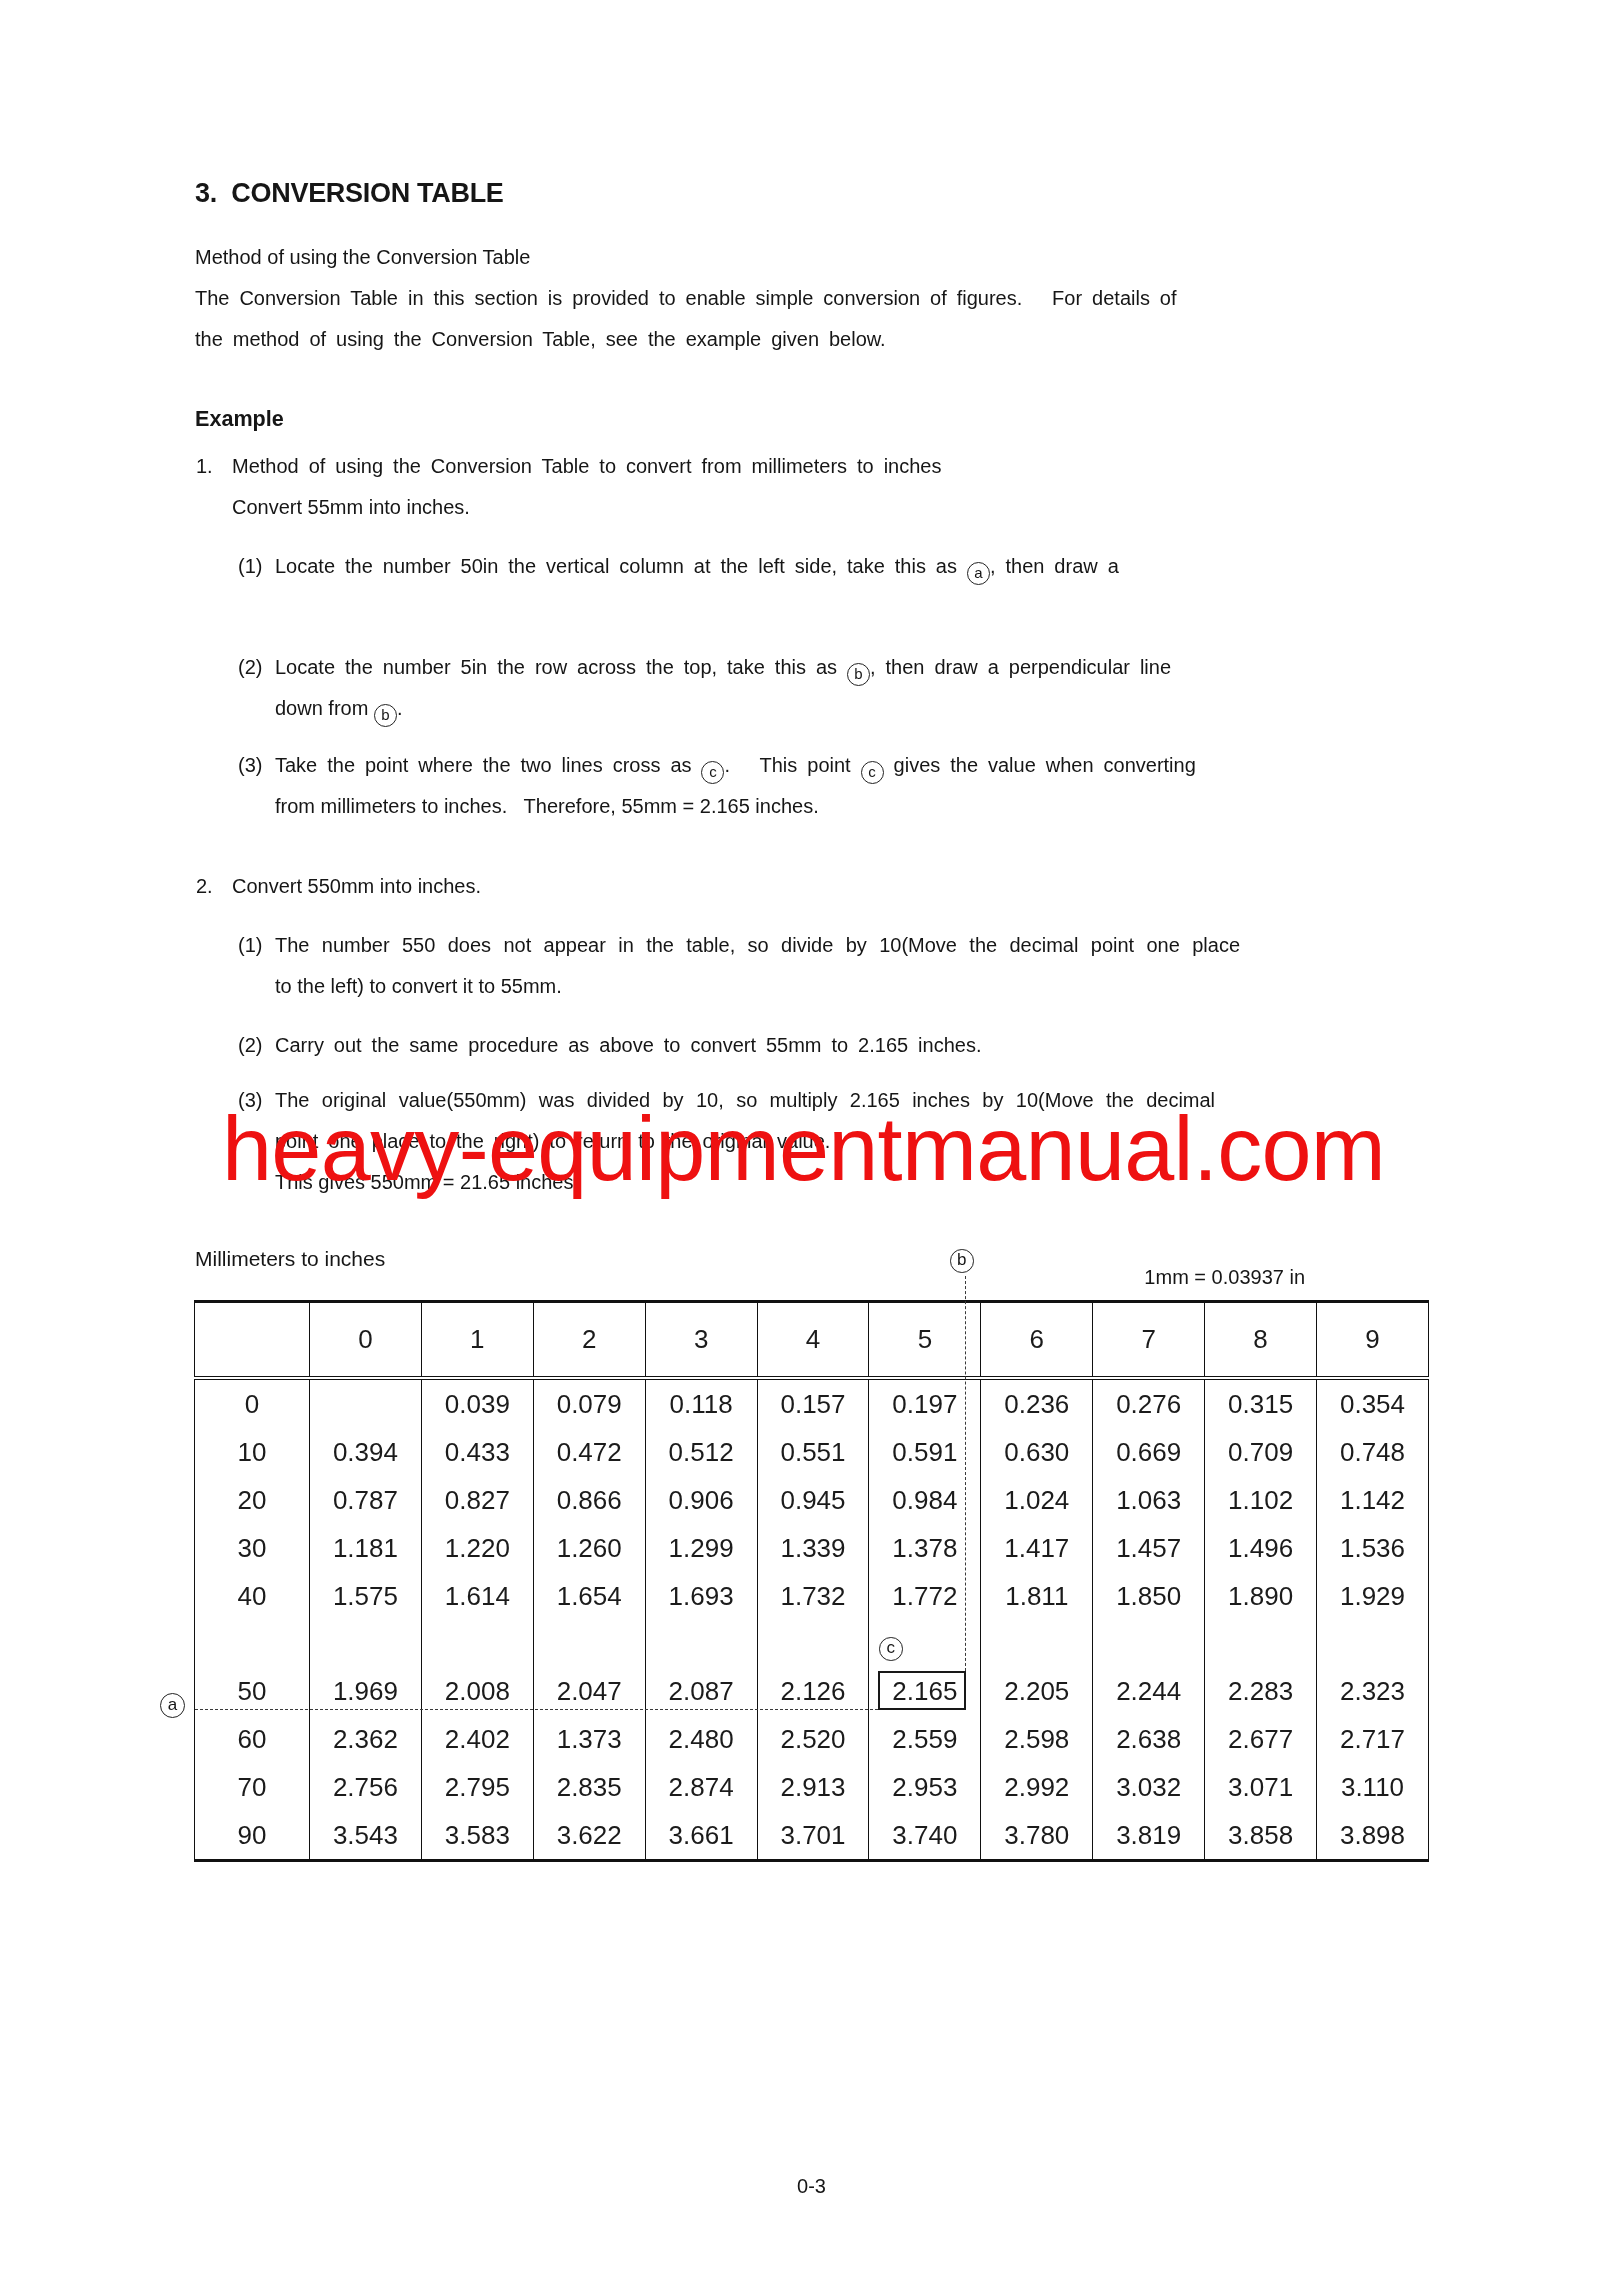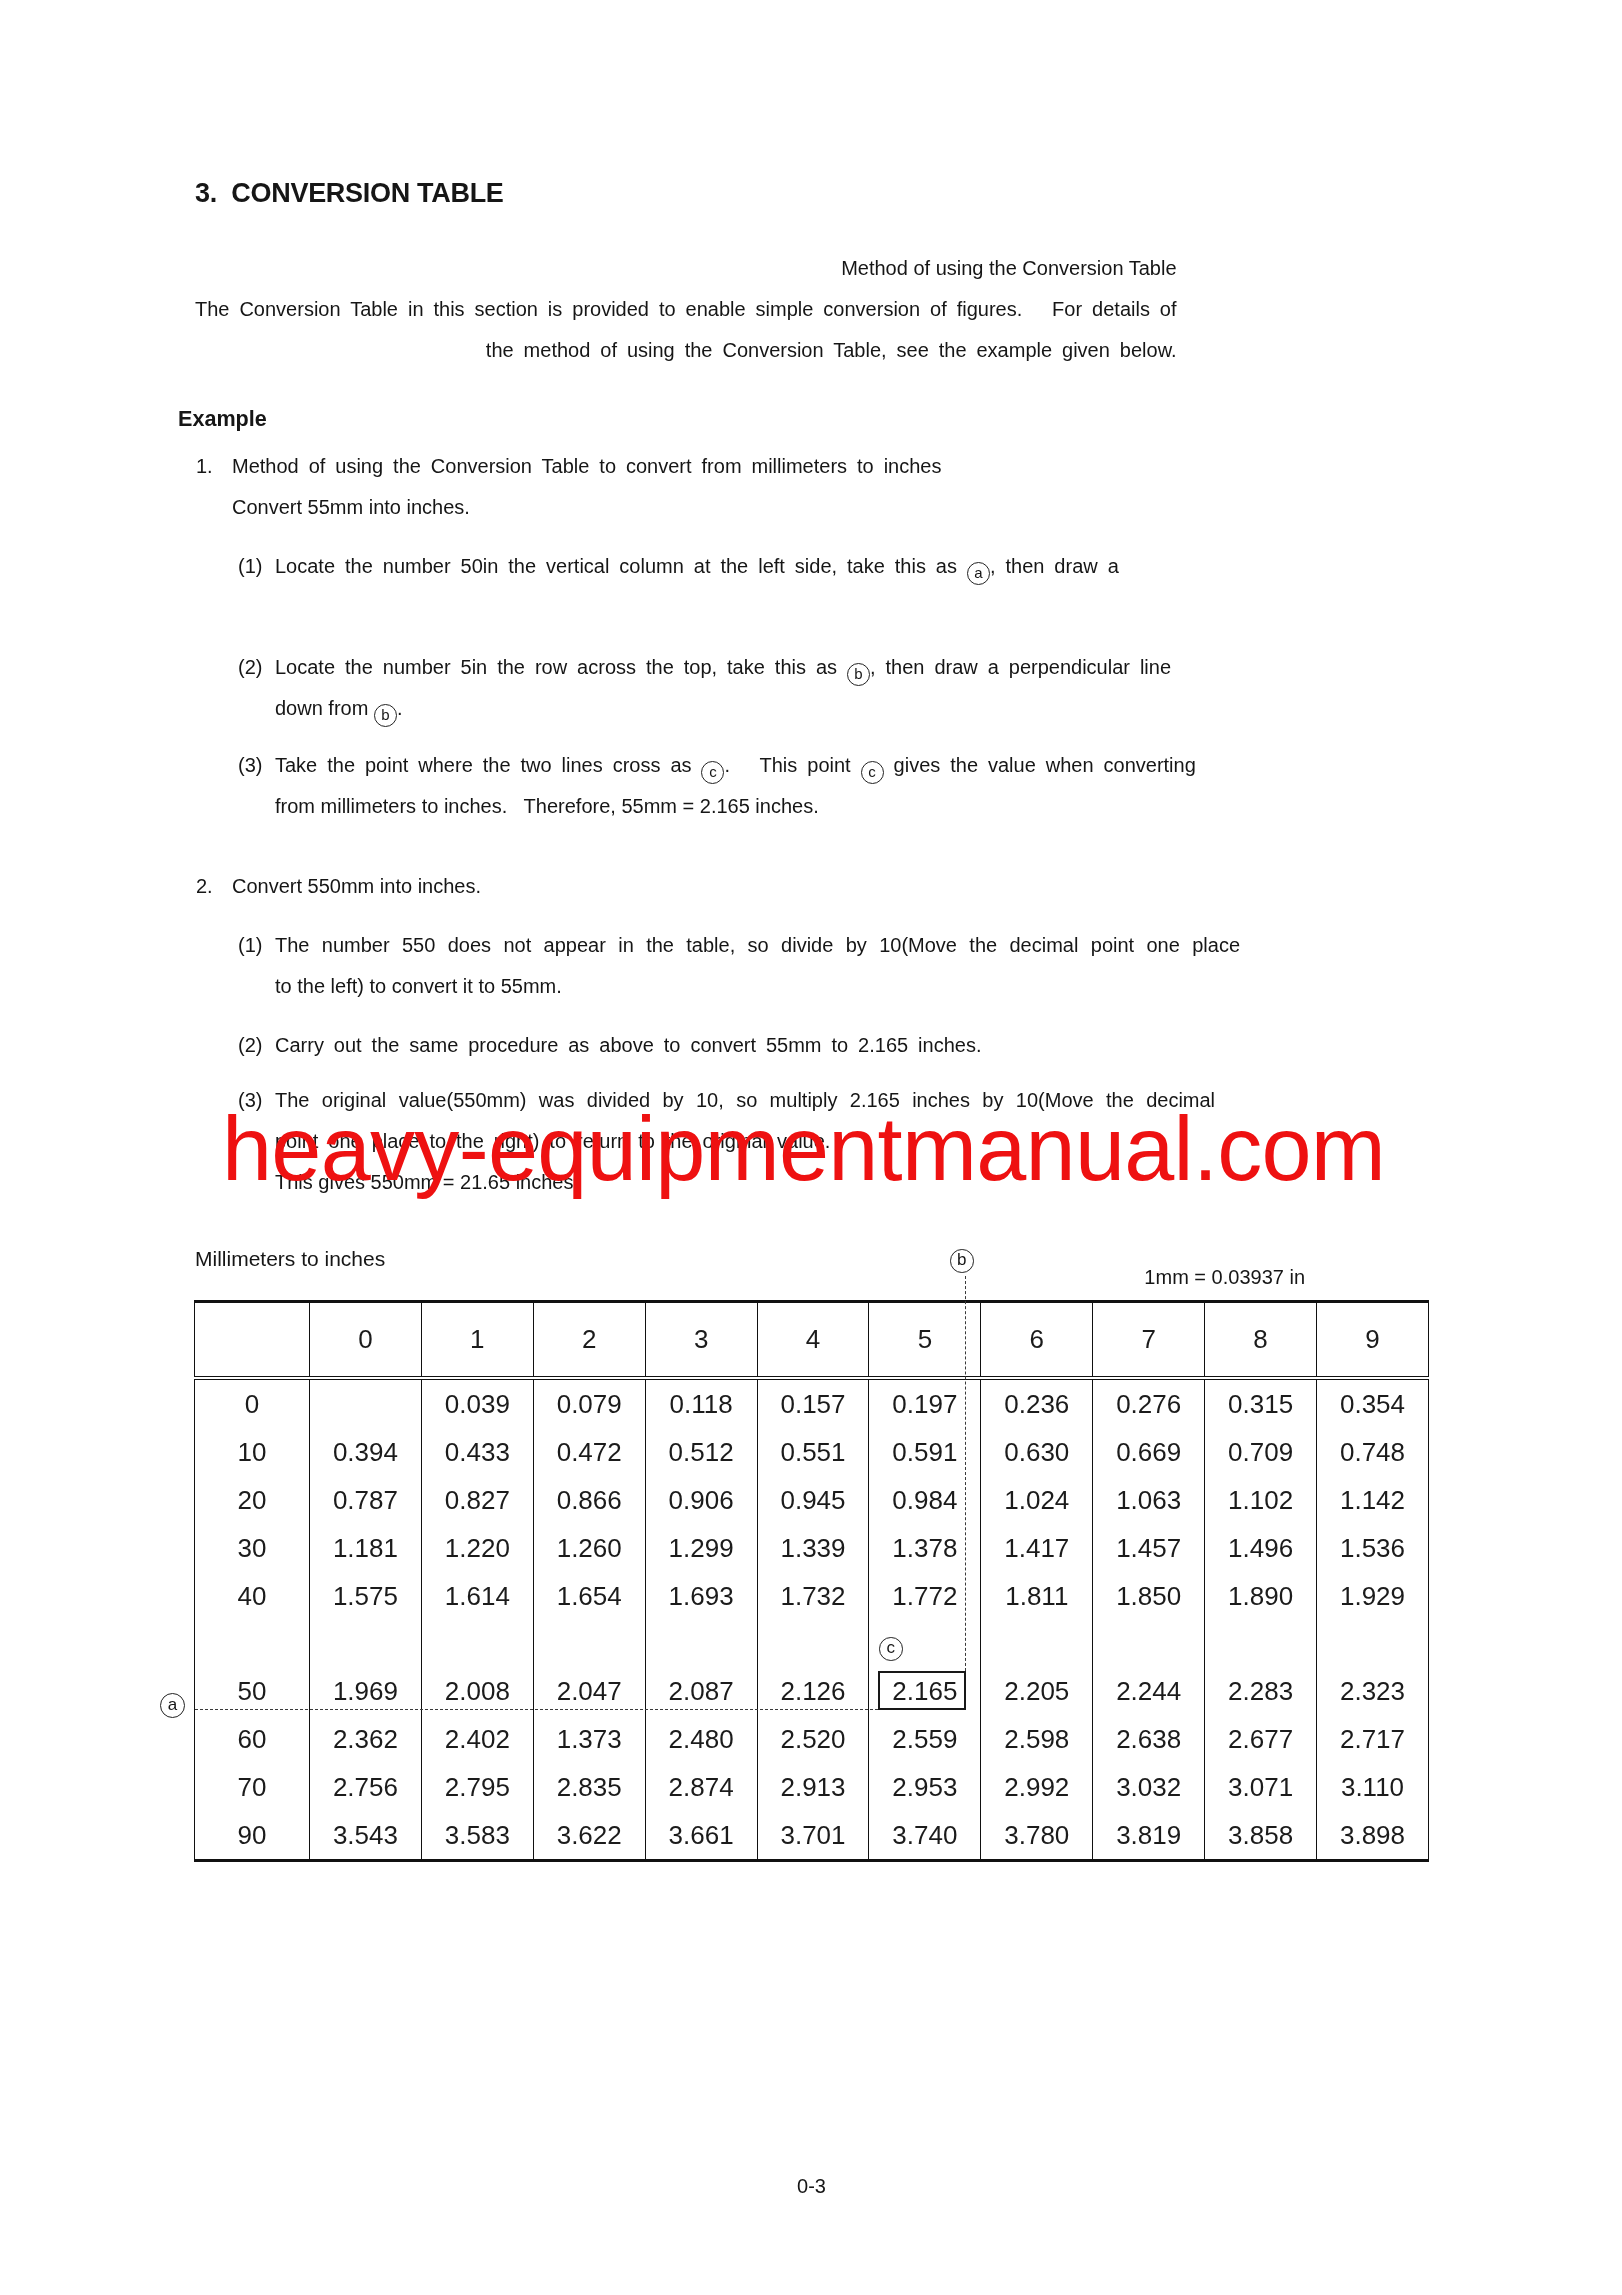--- a/index.html
+++ b/index.html
@@ -61,27 +61,27 @@
     font-family:"Liberation Sans","DejaVu Sans",sans-serif;
   }
 </style>
 </head>
 <body>
 
 <div class="page">
 
   <div class="abs doc-title" style="left:195px;top:178px;">3.  CONVERSION TABLE</div>
 
-  <div class="abs" style="left:195px;top:248px;text-align:right;">
+  <div class="abs" style="left:195px;top:237px;">
     <div class="line">Method of using the Conversion Table</div>
     <div class="line wide">The Conversion Table in this section is provided to enable simple conversion of figures.   For details of</div>
     <div class="line wide">the method of using the Conversion Table, see the example given below.</div>
   </div>
 
-  <div class="abs section-heading" style="left:178px;top:406px;">Example</div>
+  <div class="abs section-heading" style="left:195px;top:406px;">Example</div>
 
   <div class="abs item-block" style="left:196px;top:446px;">
     <span class="item-marker line">1.</span>
     <div class="item-body">
       <div class="line wide">Method of using the Conversion Table to convert from millimeters to inches</div>
       <div class="line">Convert 55mm into inches.</div>
     </div>
   </div>
 
   <div class="abs step-block" style="left:238px;top:546px;">

